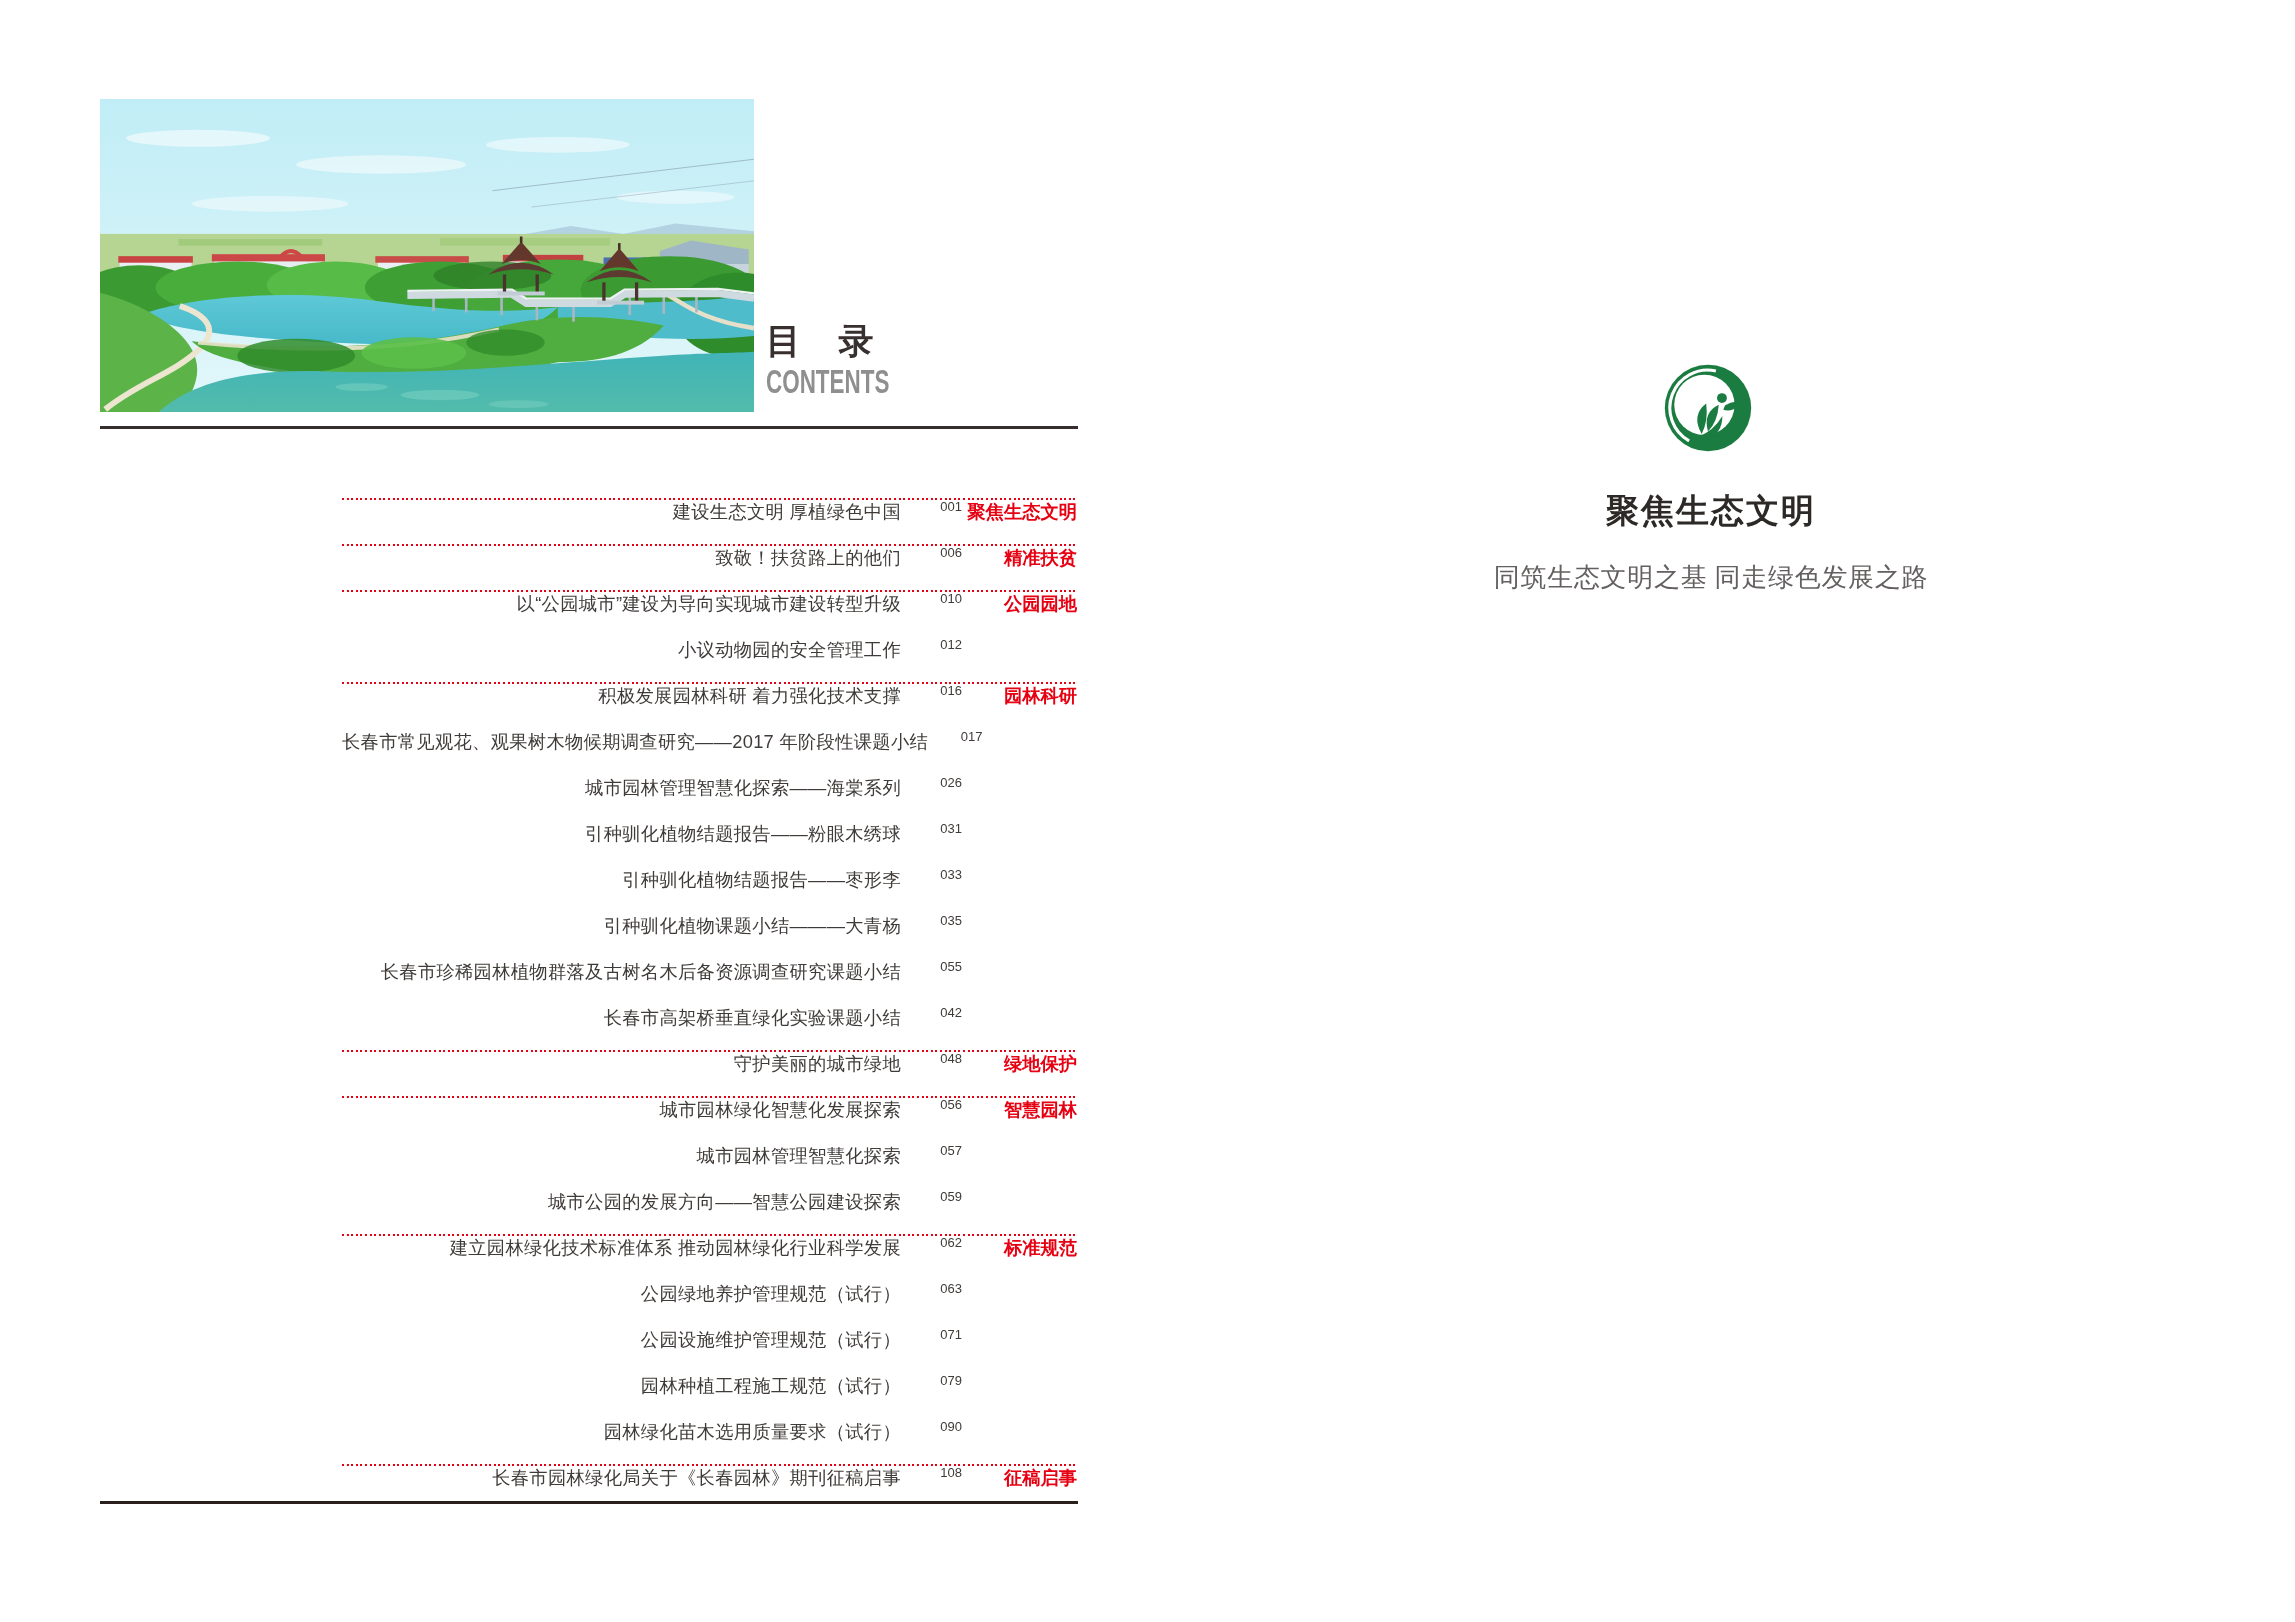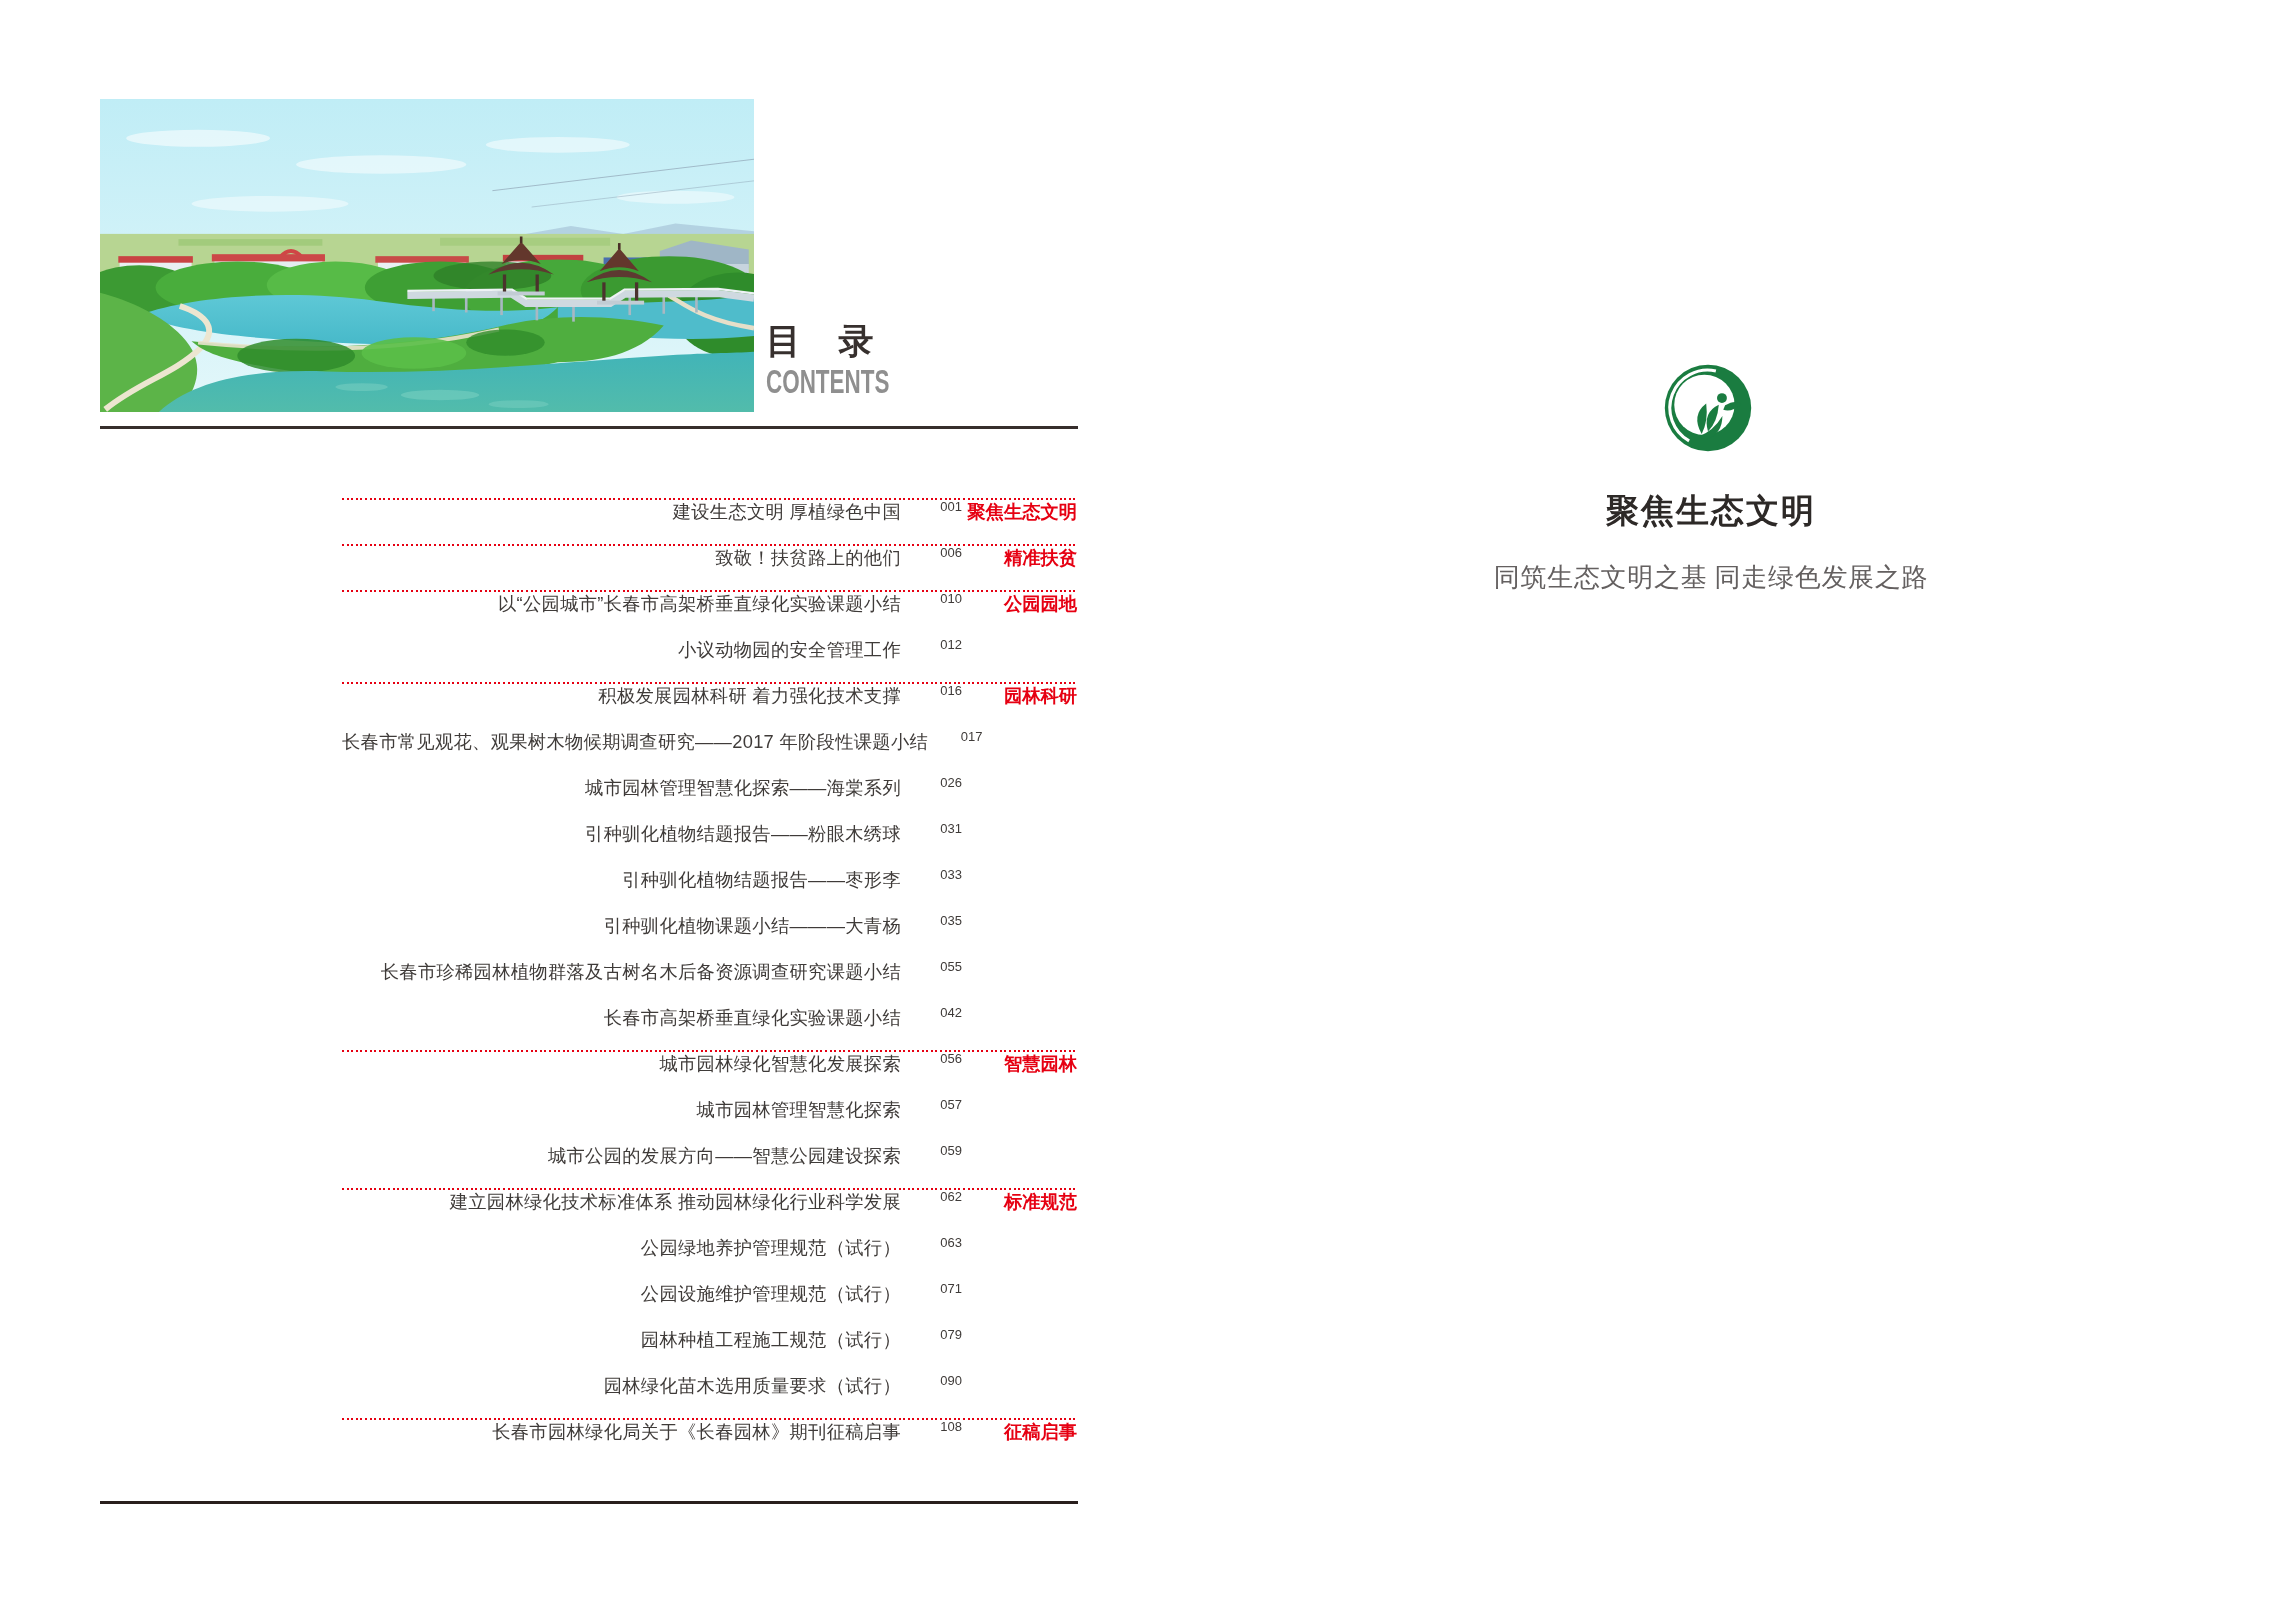--- a/index.html
+++ b/index.html
@@ -147,21 +147,21 @@
       <span class="t">建设生态文明 厚植绿色中国</span>
       <span class="n">001</span>
       <span class="c">聚焦生态文明</span>
     </div>
     <div class="row sec">
       <span class="t">致敬！扶贫路上的他们</span>
       <span class="n">006</span>
       <span class="c">精准扶贫</span>
     </div>
     <div class="row sec">
-      <span class="t">以“公园城市”长春市高架桥垂直绿化实验课题小结</span>
+      <span class="t">以“公园城市”建设为导向实现城市建设转型升级</span>
       <span class="n">010</span>
       <span class="c">公园园地</span>
     </div>
     <div class="row">
       <span class="t">小议动物园的安全管理工作</span>
       <span class="n">012</span>
       <span class="c"></span>
     </div>
     <div class="row sec">
       <span class="t">积极发展园林科研 着力强化技术支撑</span>
@@ -195,20 +195,25 @@
     </div>
     <div class="row">
       <span class="t">长春市珍稀园林植物群落及古树名木后备资源调查研究课题小结</span>
       <span class="n">055</span>
       <span class="c"></span>
     </div>
     <div class="row">
       <span class="t">长春市高架桥垂直绿化实验课题小结</span>
       <span class="n">042</span>
       <span class="c"></span>
+    </div>
+    <div class="row sec">
+      <span class="t">守护美丽的城市绿地</span>
+      <span class="n">048</span>
+      <span class="c">绿地保护</span>
     </div>
     <div class="row sec">
       <span class="t">城市园林绿化智慧化发展探索</span>
       <span class="n">056</span>
       <span class="c">智慧园林</span>
     </div>
     <div class="row">
       <span class="t">城市园林管理智慧化探索</span>
       <span class="n">057</span>
       <span class="c"></span>

